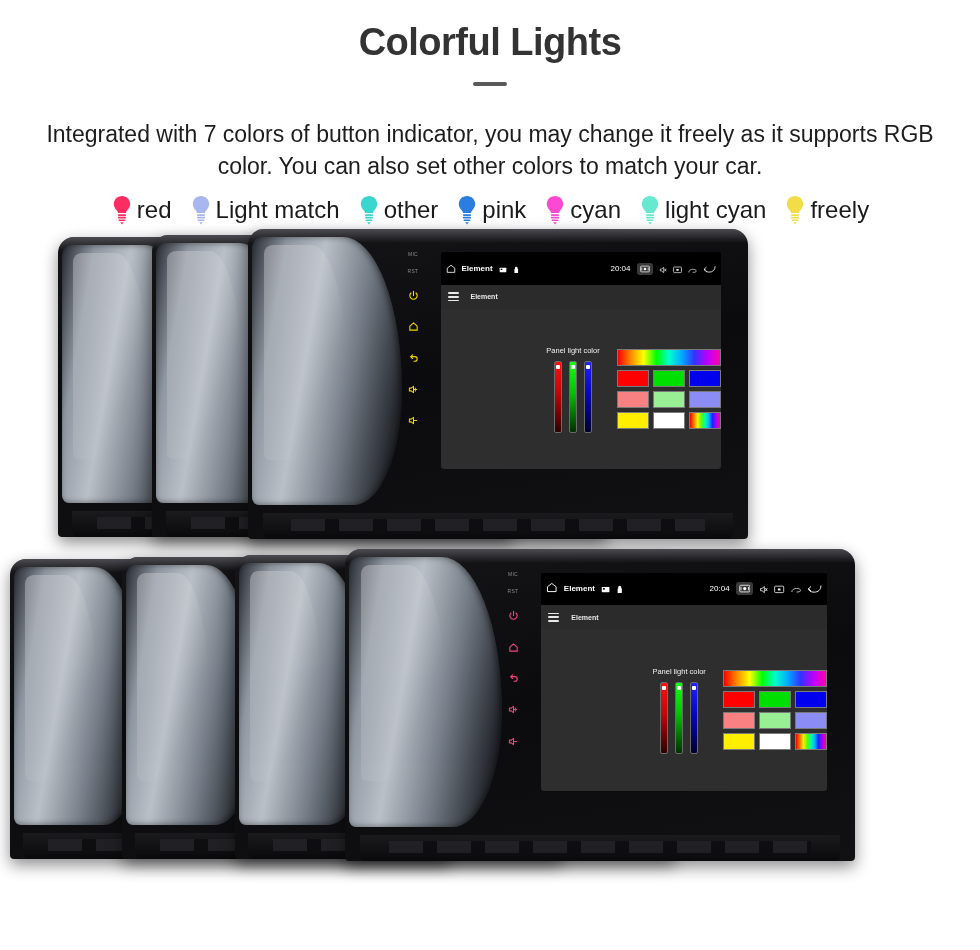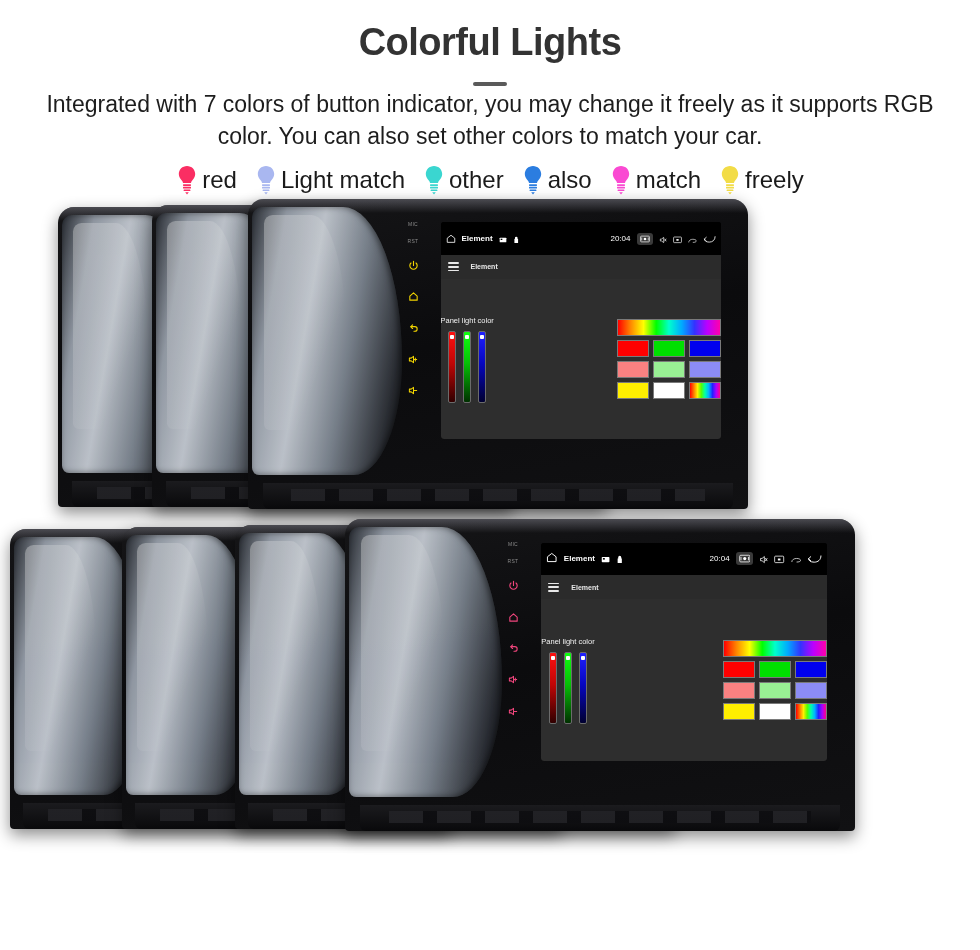--- a/index.html
+++ b/index.html
@@ -22,21 +22,21 @@
     line-height: 1.1;
   }
   .divider-wrap { display:flex; justify-content:center; margin-top: 18px; }
   .divider { width: 34px; height: 4px; background:#5a5a5a; border-radius:2px; }
 
   .subtitle {
     text-align: center;
     font-size: 23px;
     color: #1d1d1d;
     line-height: 1.42;
-    margin-top: 2px;
+    margin-top: 32px;
     padding: 0 22px;
     font-weight: 400;
   }
 
   
   .legend {
     display: flex;
     justify-content: center;
     align-items: center;
     gap: 0px;
@@ -132,21 +132,21 @@
     display:flex; align-items:center; gap:12px;
     padding: 0 7px;
   }
   .appbar-title { color:#e8e8e8; font-size:7px; font-weight:bold; }
   .hamburger { width:11px; display:flex; flex-direction:column; gap:2px; }
   .hamburger i { display:block; height:1.6px; background:#e8e8e8; border-radius:1px; }
 
   .content {
     height: 74%;
     background:#2e2e2e;
-    display:flex; align-items:center; justify-content:space-between;
+    display:flex; align-items:center; justify-content:flex-end;
     gap: 6%;
   }
   .rgb-block { display:flex; flex-direction:column; align-items:center; }
   .rgb-label { color:#f0f0f0; font-size:7.5px; margin-bottom:6px; white-space:nowrap; }
   .sliders { display:flex; gap:7px; }
   .slider {
     position:relative; width:8px; height:72px;
     border-radius:2px;
     border:1px solid #6b6b6b;
   }
@@ -222,31 +222,41 @@
         <span class="legend-label">other</span>
       </div>
       <div class="legend-item">
         <svg class="bulb" viewBox="0 0 22 30">
           <path fill="#2b7de0" d="M11 1C6.3 1 2.8 4.6 2.8 9c0 3 1.7 5 3 6.6.7.9 1.2 1.6 1.2 2.4h8c0-.8.5-1.5 1.2-2.4 1.3-1.6 3-3.6 3-6.6C19.2 4.6 15.7 1 11 1z"></path>
           <rect fill="#2b7de0" x="7" y="19.2" width="8" height="1.7" rx=".6"></rect>
           <rect fill="#2b7de0" x="7" y="21.8" width="8" height="1.7" rx=".6"></rect>
           <rect fill="#2b7de0" x="7.6" y="24.4" width="6.8" height="1.7" rx=".6"></rect>
           <path fill="#2b7de0" d="M9.2 27.2h3.6L11 29.6z"></path>
         </svg>
-        <span class="legend-label">also</span>
+        <span class="legend-label">pink</span>
       </div>
       <div class="legend-item">
         <svg class="bulb" viewBox="0 0 22 30">
           <path fill="#fa4ad2" d="M11 1C6.3 1 2.8 4.6 2.8 9c0 3 1.7 5 3 6.6.7.9 1.2 1.6 1.2 2.4h8c0-.8.5-1.5 1.2-2.4 1.3-1.6 3-3.6 3-6.6C19.2 4.6 15.7 1 11 1z"></path>
           <rect fill="#fa4ad2" x="7" y="19.2" width="8" height="1.7" rx=".6"></rect>
           <rect fill="#fa4ad2" x="7" y="21.8" width="8" height="1.7" rx=".6"></rect>
           <rect fill="#fa4ad2" x="7.6" y="24.4" width="6.8" height="1.7" rx=".6"></rect>
           <path fill="#fa4ad2" d="M9.2 27.2h3.6L11 29.6z"></path>
         </svg>
-        <span class="legend-label">match</span>
+        <span class="legend-label">cyan</span>
+      </div>
+      <div class="legend-item">
+        <svg class="bulb" viewBox="0 0 22 30">
+          <path fill="#68e8cf" d="M11 1C6.3 1 2.8 4.6 2.8 9c0 3 1.7 5 3 6.6.7.9 1.2 1.6 1.2 2.4h8c0-.8.5-1.5 1.2-2.4 1.3-1.6 3-3.6 3-6.6C19.2 4.6 15.7 1 11 1z"></path>
+          <rect fill="#68e8cf" x="7" y="19.2" width="8" height="1.7" rx=".6"></rect>
+          <rect fill="#68e8cf" x="7" y="21.8" width="8" height="1.7" rx=".6"></rect>
+          <rect fill="#68e8cf" x="7.6" y="24.4" width="6.8" height="1.7" rx=".6"></rect>
+          <path fill="#68e8cf" d="M9.2 27.2h3.6L11 29.6z"></path>
+        </svg>
+        <span class="legend-label">light cyan</span>
       </div>
       <div class="legend-item">
         <svg class="bulb" viewBox="0 0 22 30">
           <path fill="#f2dc47" d="M11 1C6.3 1 2.8 4.6 2.8 9c0 3 1.7 5 3 6.6.7.9 1.2 1.6 1.2 2.4h8c0-.8.5-1.5 1.2-2.4 1.3-1.6 3-3.6 3-6.6C19.2 4.6 15.7 1 11 1z"></path>
           <rect fill="#f2dc47" x="7" y="19.2" width="8" height="1.7" rx=".6"></rect>
           <rect fill="#f2dc47" x="7" y="21.8" width="8" height="1.7" rx=".6"></rect>
           <rect fill="#f2dc47" x="7.6" y="24.4" width="6.8" height="1.7" rx=".6"></rect>
           <path fill="#f2dc47" d="M9.2 27.2h3.6L11 29.6z"></path>
         </svg>
         <span class="legend-label">freely</span>

